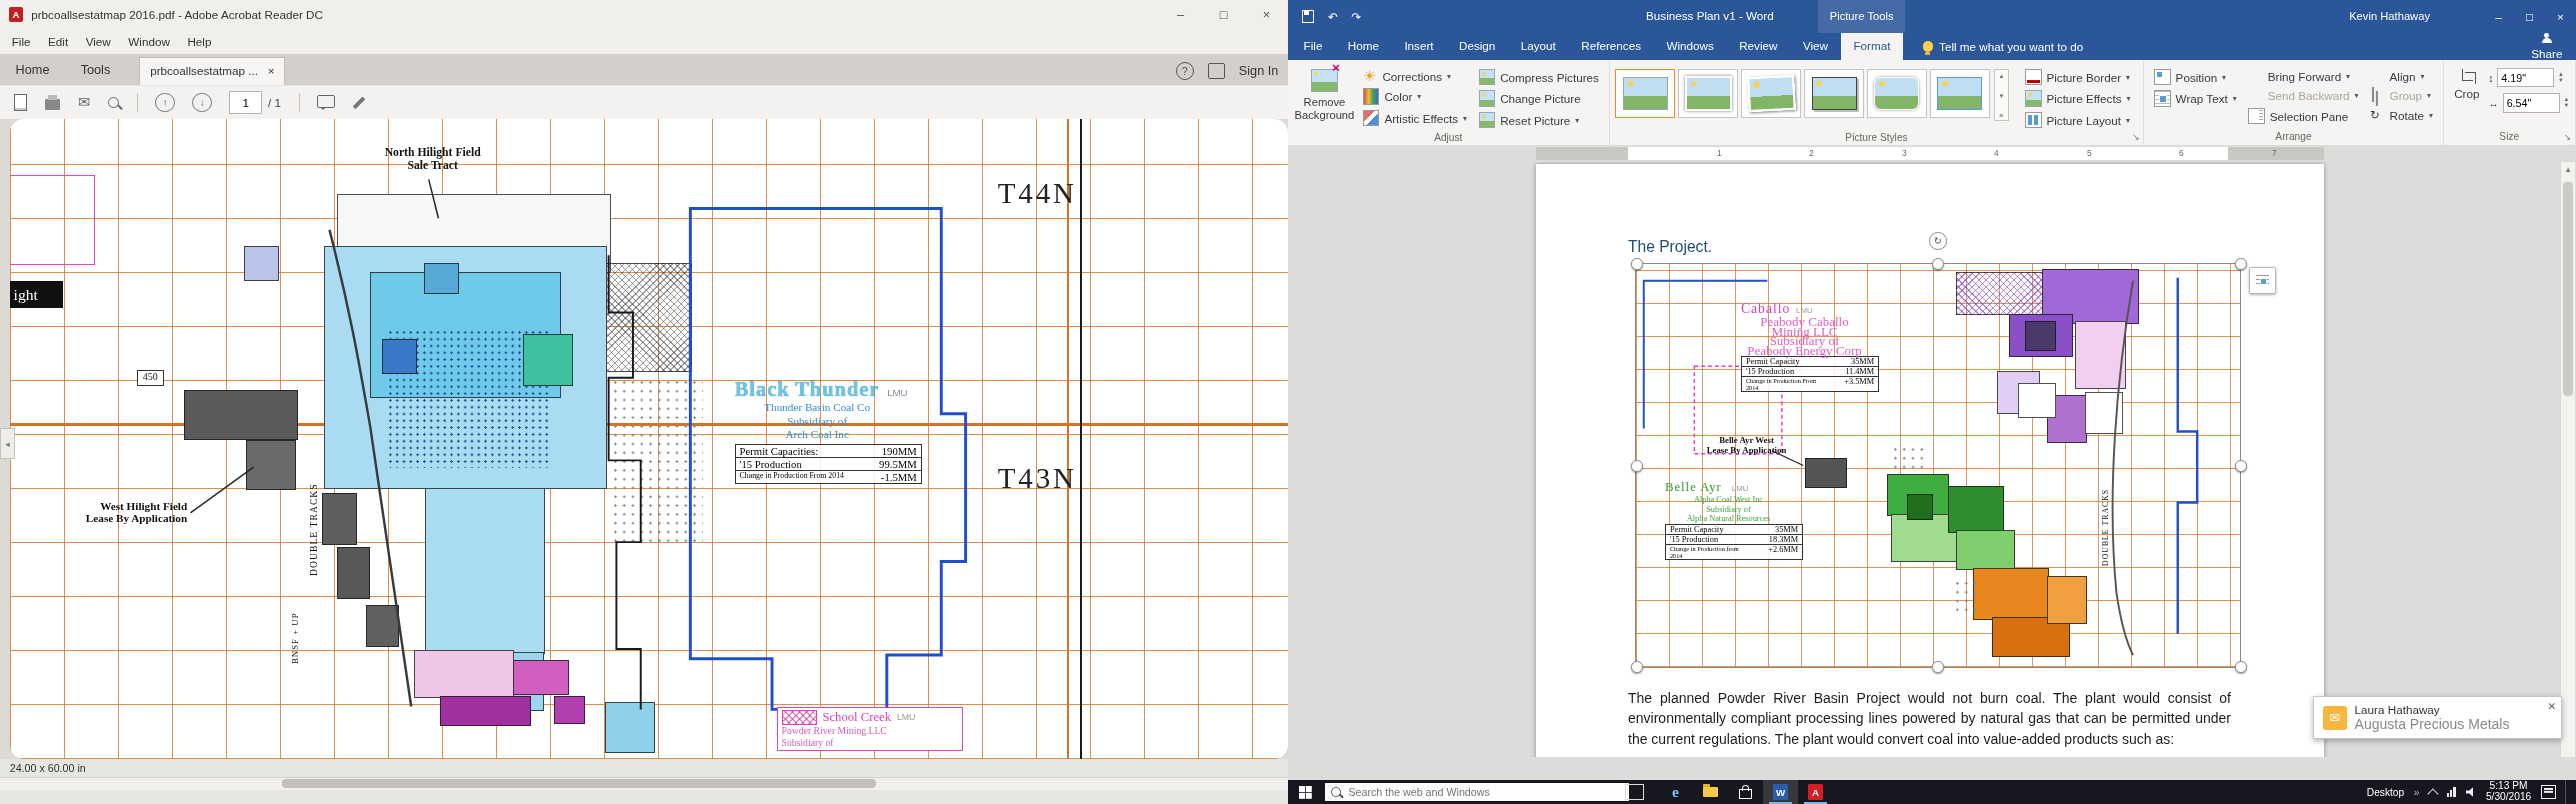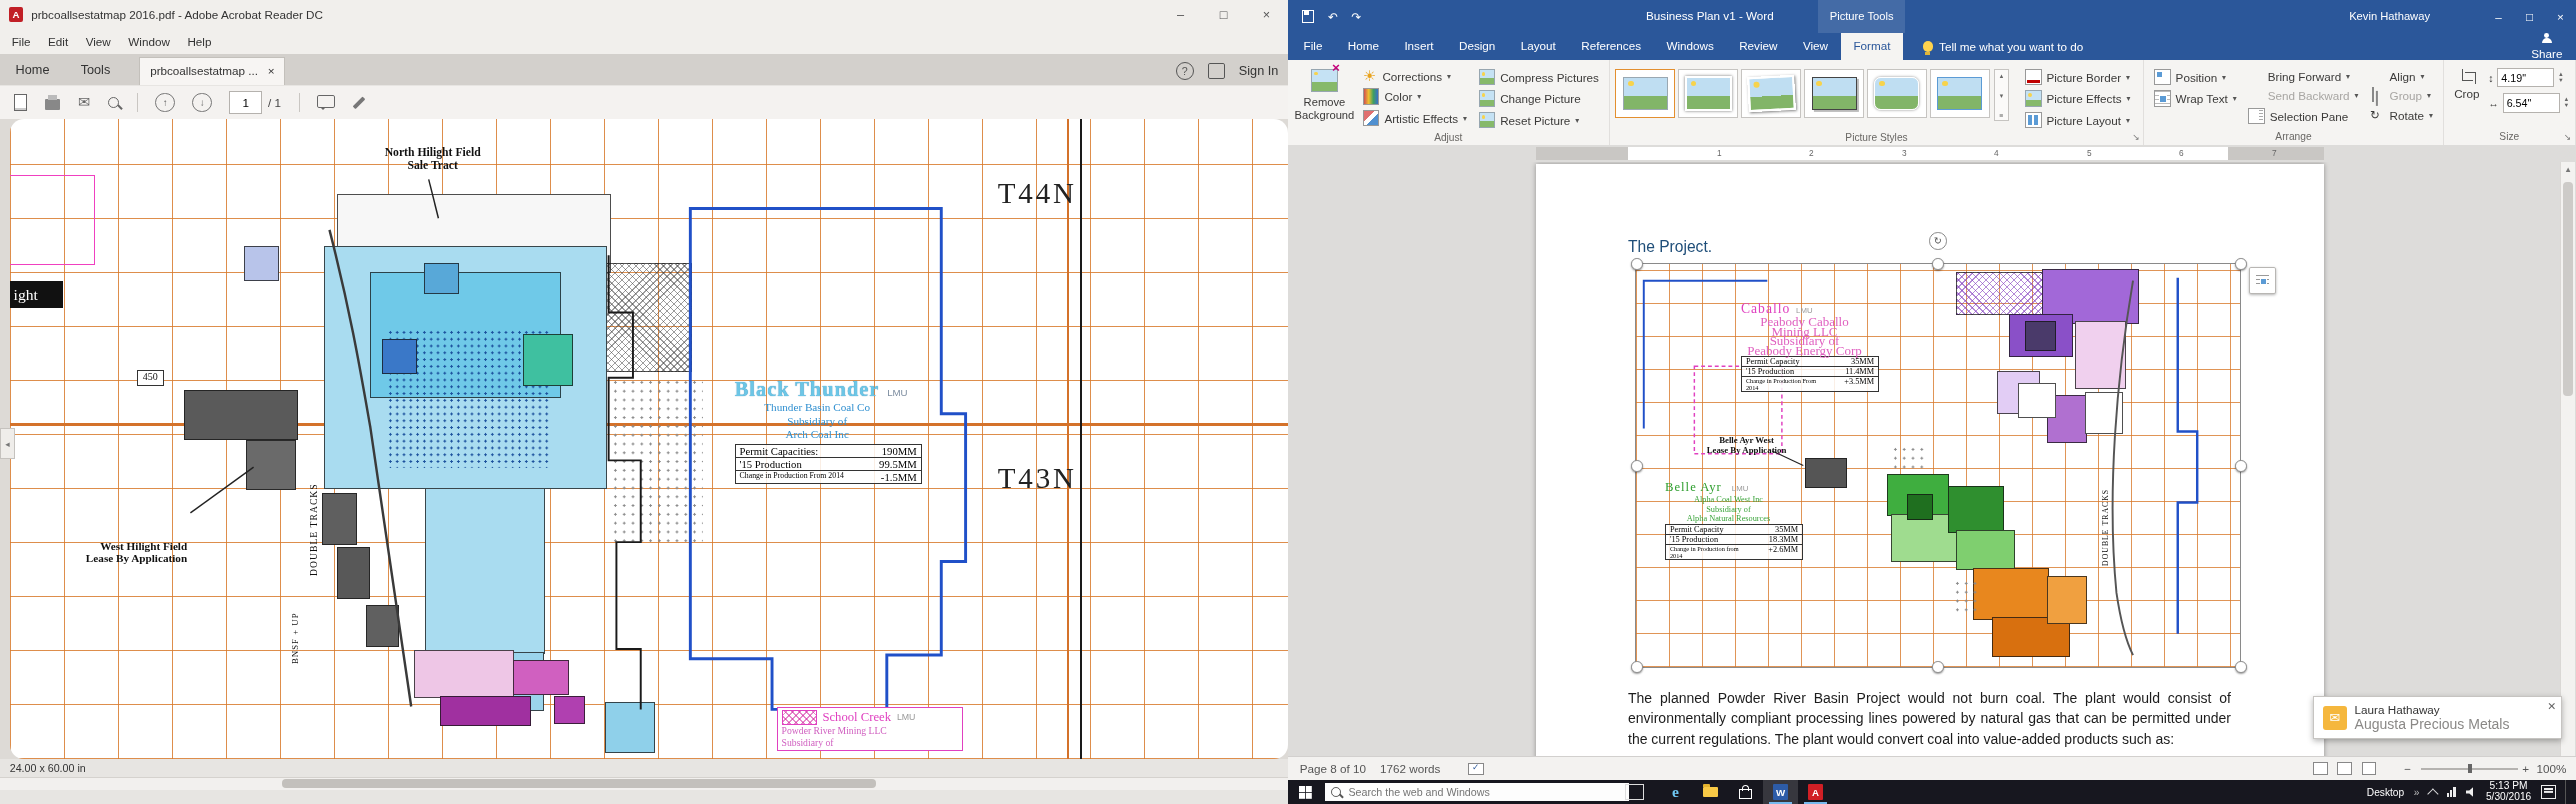--- a/index.html
+++ b/index.html
@@ -289,21 +289,21 @@
         <div class="mlabel" style="left:282px;top:27px;width:282px;text-align:center;font-size:11.7px;font-weight:bold;">
           <div>North Hilight Field</div>
           <div>Sale Tract</div>
         </div>
         <div class="mlabel twn" style="left:988px;top:58px;">T44N</div>
         <div class="mlabel twn" style="left:988px;top:343px;text-align:center;">T43N</div>
         <div class="mlabel" style="left:-1.9px;top:162px;width:49px;height:27px;background:#111;color:#fff;font-size:15.6px;display:flex;align-items:center;padding-left:5.8px;">ight</div>
         <div class="mlabel" style="left:127px;top:251px;width:25px;height:13.6px;border:1px solid #333;background:#fff;font-size:10px;text-align:center;">450</div>
         <div class="mlabel vert" style="left:298px;top:457px;font-size:9.7px;">DOUBLE TRACKS</div>
         <div class="mlabel vert" style="left:280px;top:545px;font-size:8.8px;">BNSF + UP</div>
-        <div class="mlabel" style="left:19.5px;top:381px;width:158px;text-align:right;font-size:11.2px;font-weight:bold;margin-top:40px;">
+        <div class="mlabel" style="left:19.5px;top:381px;width:158px;text-align:right;font-size:11.2px;font-weight:bold;">
           <div>West Hilight Field</div>
           <div>Lease By Application</div>
         </div>
 
         <div class="abs" style="left:725px;top:259px;width:195px;">
           <div style="display:flex;align-items:baseline;gap:7.8px;">
             <span class="serif" style="font-size:20.4px;font-weight:bold;letter-spacing:1px;color:#6cc6e6;text-shadow:0 0 1px #2a7fae;">Black Thunder</span>
             <span style="font-size:9.7px;color:#7d8da0;">LMU</span>
           </div>
           <div class="serif" style="font-size:11.2px;color:#2f8fd0;line-height:13.6px;text-align:center;width:165px;">
@@ -697,34 +697,20 @@
         </span>
         <span class="toast-x">✕</span>
       </div>
 
       <div class="vscroll">
         <div class="vs-up">▲</div>
         <div class="vthumb"></div>
       </div>
     </div>
 
-    <div class="w-status">
-      <span class="st-item" style="left:11.7px;">Page 8 of 10</span>
-      <span class="st-item" style="left:92px;">1762 words</span>
-      <span class="bookic"></span>
-      <span class="st-item" style="right:190px;">
-        <span class="viewic"></span><span class="viewic"></span><span class="viewic"></span>
-      </span>
-      <span class="st-item" style="right:165px;">−</span>
-      <div class="zoomtrack">
-          <div class="zoomthumb"></div>
-        </div>
-      <span class="st-item" style="right:47px;">+</span>
-      <span class="st-item" style="right:9.7px;">100%</span>
-    </div>
   </section>
 
   <section id="taskbar">
     <div class="tb-start">
         <span class="winlogo"></span>
       </div>
     <div class="tb-search">
       <span class="i-smag"></span>
       <input placeholder="Search the web and Windows" style="">
     </div>

